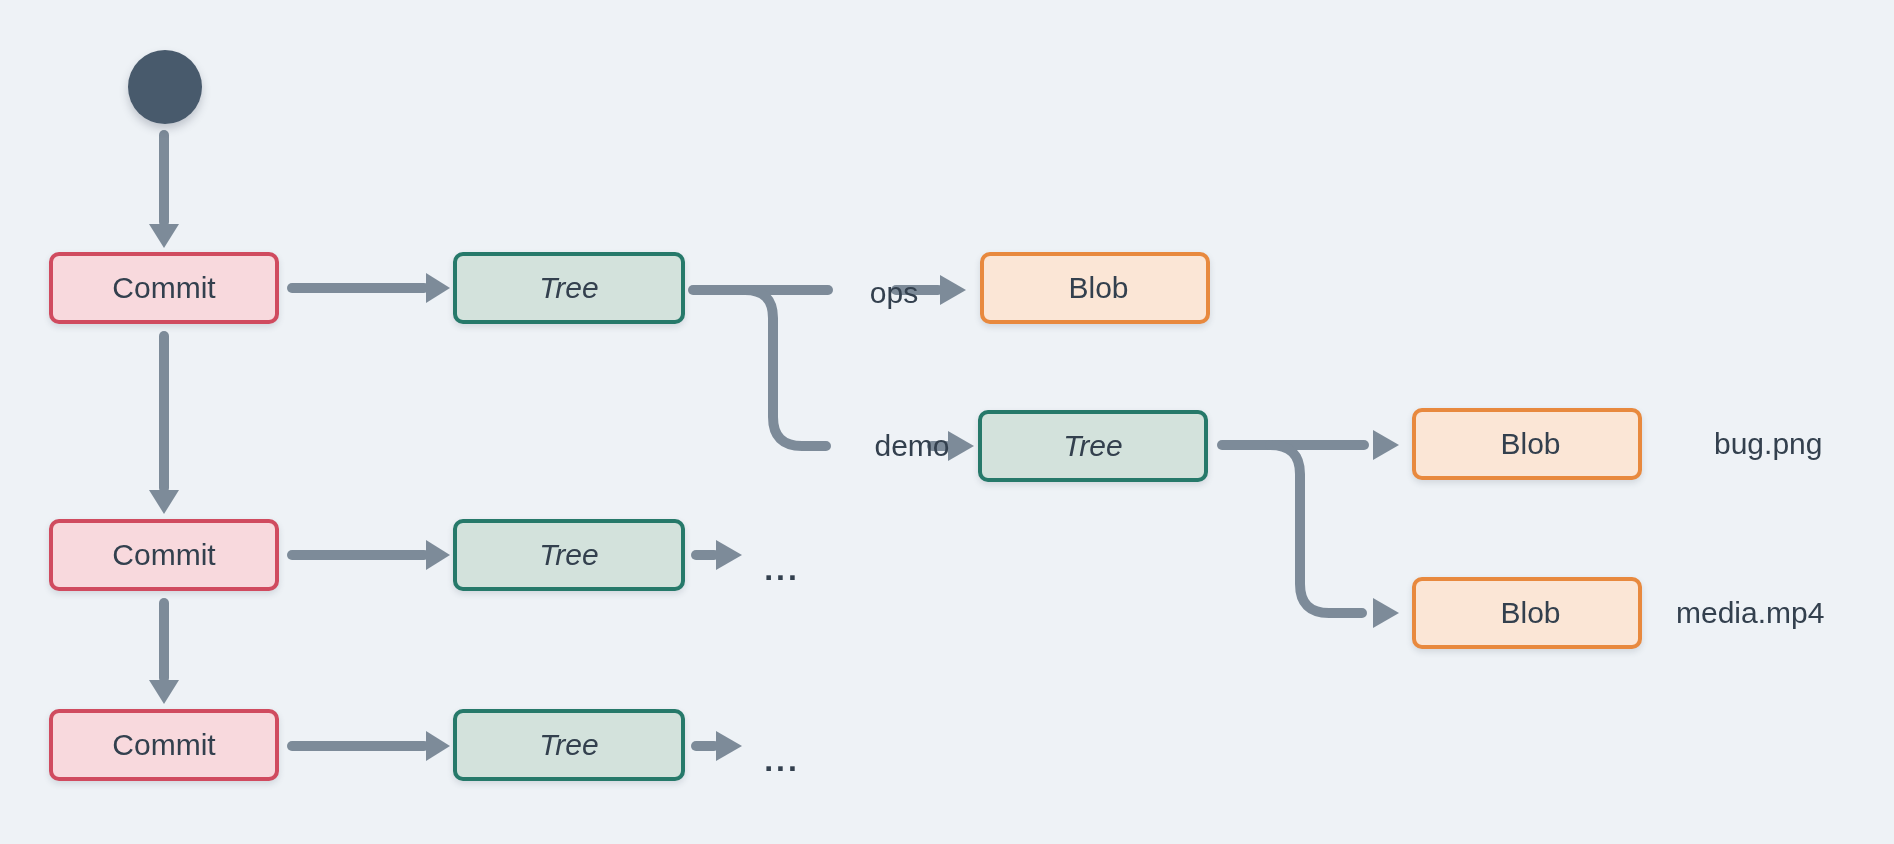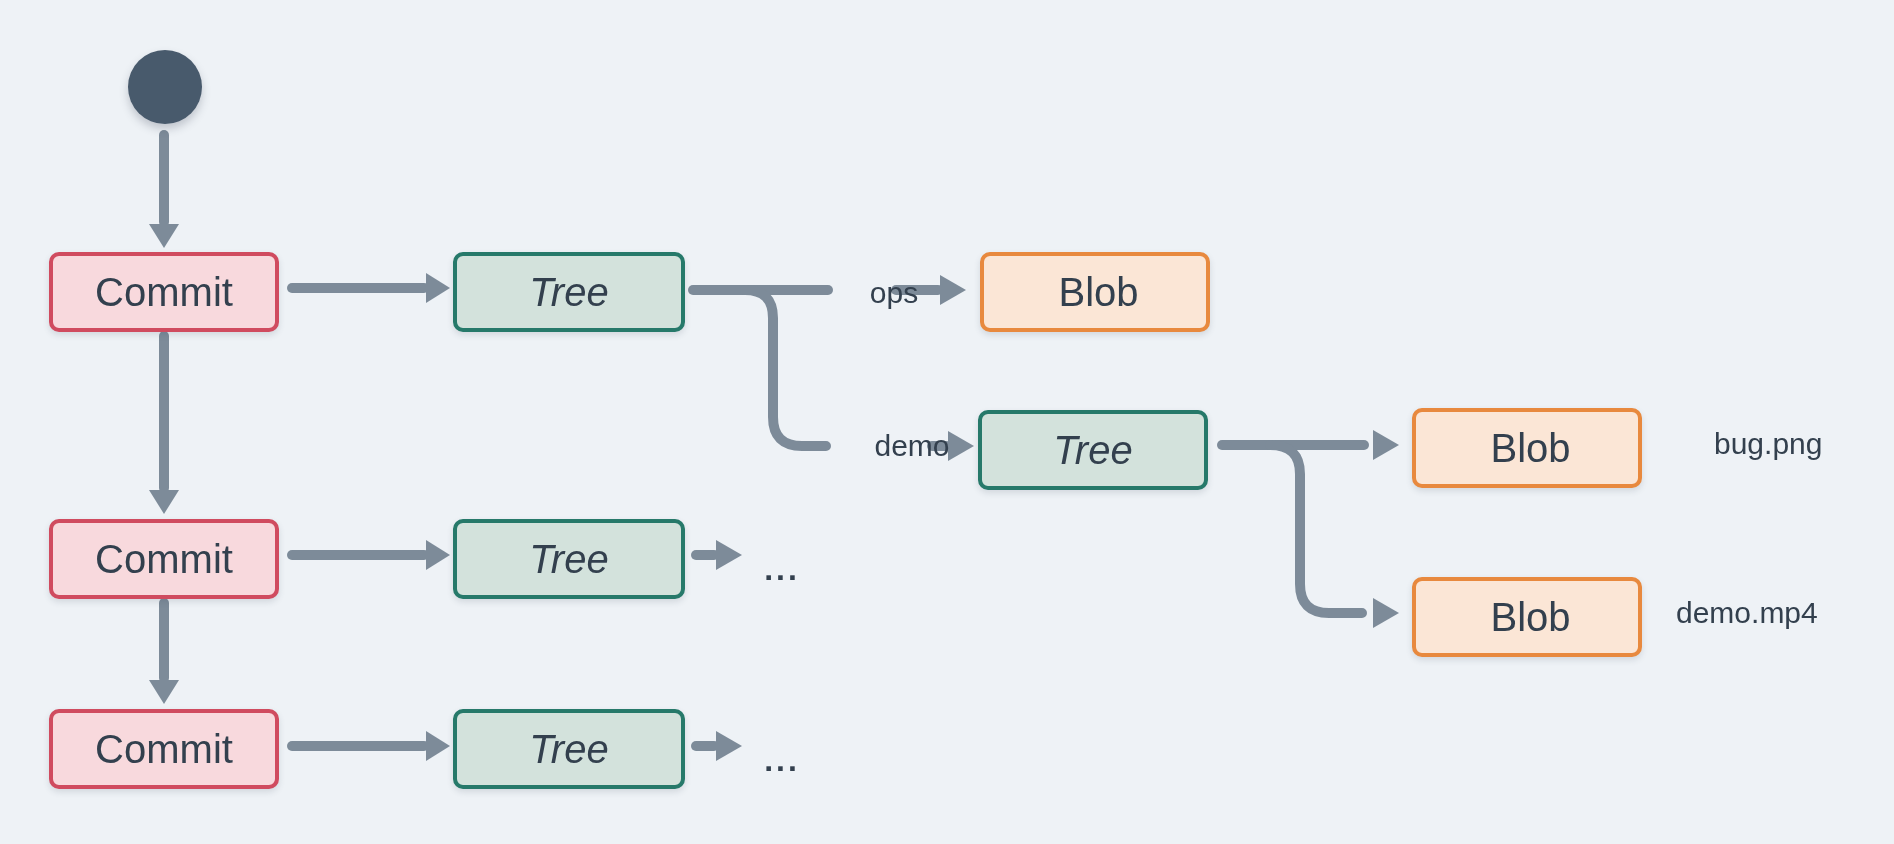--- a/index.html
+++ b/index.html
@@ -41,27 +41,27 @@
     stroke-linecap: round;
   }
   .head {
     fill: var(--connector);
     stroke: none;
   }
   .node {
     position: absolute;
     box-sizing: border-box;
     width: 230px;
-    height: 80px;
+    height: 72px;
     border-radius: 10px;
     border: 4px solid;
     display: flex;
     align-items: center;
     justify-content: center;
-    font-size: 40px;
+    font-size: 30px;
     box-shadow: 0 3px 6px rgba(55, 65, 85, 0.15);
   }
   .commit { background: var(--commit-fill); border-color: var(--commit-border); }
   .tree   { background: var(--tree-fill);   border-color: var(--tree-border); font-style: italic; }
   .blob   { background: var(--blob-fill);   border-color: var(--blob-border); padding-left: 7px; }
   .ref-circle {
     position: absolute;
     left: 128px; top: 50px;
     width: 74px; height: 74px;
     border-radius: 50%;
@@ -145,18 +145,18 @@
   <div class="node tree" style="left:978px; top:410px;">Tree</div>
 
   <div class="node blob" style="left:980px; top:252px;">Blob</div>
   <div class="node blob" style="left:1412px; top:408px;">Blob</div>
   <div class="node blob" style="left:1412px; top:577px;">Blob</div>
 
   <div class="lbl lbl-center" style="left:830px; top:272px; width:64px; line-height:42px; height:42px;">ops</div>
   <div class="lbl lbl-center" style="left:831px; top:425px; width:98px; line-height:42px; height:42px;">demo</div>
 
   <div class="lbl" style="left:1676px; top:423px; line-height:42px; height:42px;margin-left:38px;">bug.png</div>
-  <div class="lbl" style="left:1676px; top:592px; line-height:42px; height:42px;">demo.mp4</div>
+  <div class="lbl" style="left:1676px; top:592px; line-height:42px; height:42px;">media.mp4</div>
 
   <div class="dots" style="left:754px; top:548px;">...</div>
   <div class="dots" style="left:754px; top:739px;">...</div>
 
 </div>
 
 </body></html>

